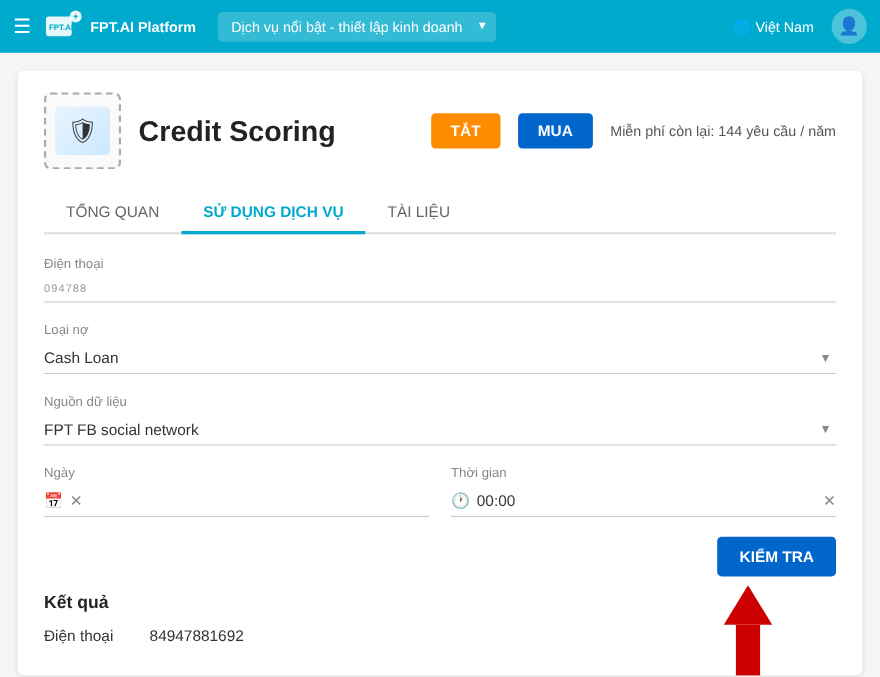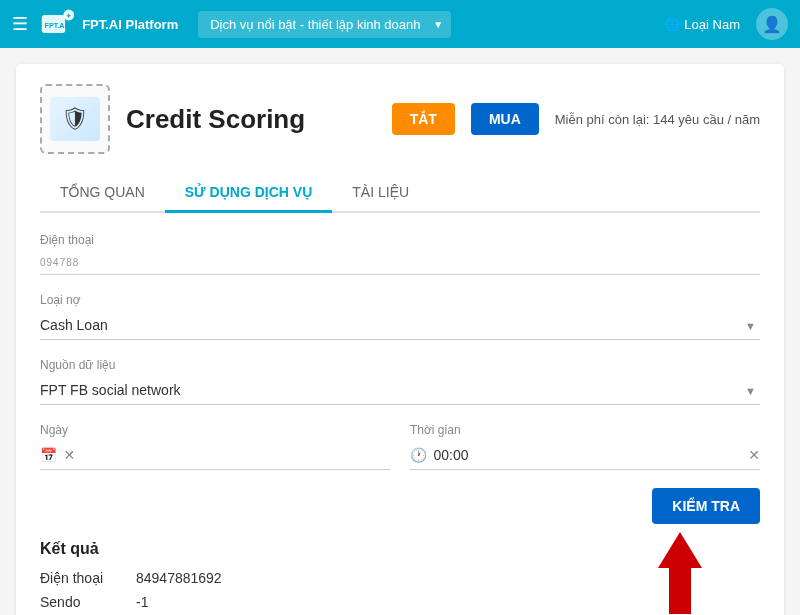--- a/index.html
+++ b/index.html
@@ -331,21 +331,21 @@
   <div class="header-nav">
     <div class="header-dropdown-wrap">
       <select class="header-dropdown">
         <option>Dịch vụ nổi bật - thiết lập kinh doanh</option>
       </select>
     </div>
   </div>
   <div class="header-right">
     <div class="lang-btn">
       <span>🌐</span>
-      <span>Loại Nam</span>
+      <span>Việt Nam</span>
     </div>
     <div class="user-btn">
       <span>👤</span>
     </div>
   </div>
 </div>
 
 <div class="main">
 
   <div class="page-header">
@@ -421,20 +421,16 @@
     </div>
 
   </div>
 
   <div class="results-section">
     <div class="results-title">Kết quả</div>
     <div class="result-row">
       <span class="result-label">Điện thoại</span>
       <span class="result-value">84947881692</span>
     </div>
-    <div class="result-row">
-      <span class="result-label">Sendo</span>
-      <span class="result-value">-1</span>
-    </div>
 
   </div>
 
 </div>
 
 </body></html>

